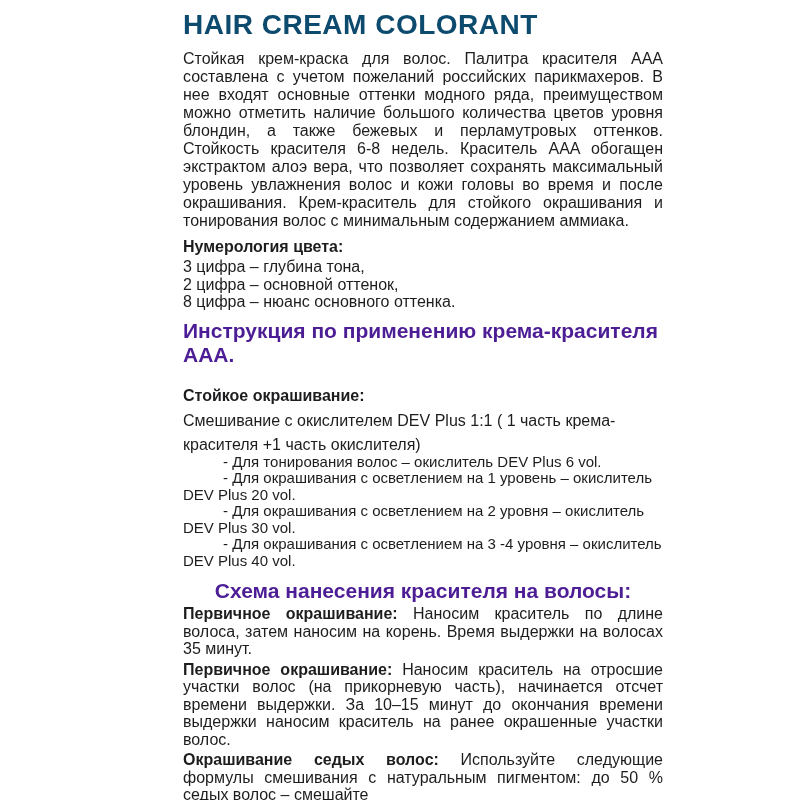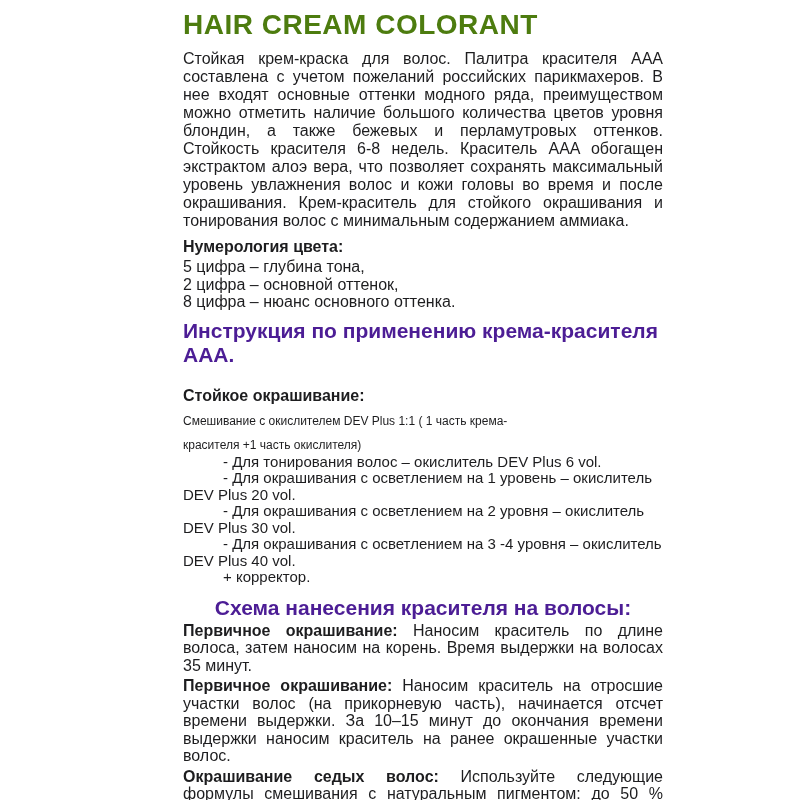--- a/index.html
+++ b/index.html
@@ -18,21 +18,21 @@
   .page {
     position: absolute;
     left: 183px;
     top: 10px;
     width: 480px;
   }
   .page-title {
     font-size: 28px;
     line-height: 30px;
     font-weight: bold;
-    color: #4d7c0f;
+    color: #0c4a6e;
     letter-spacing: 0.5px;
     margin: 0 0 10px 0;
   }
   .intro {
     font-size: 16px;
     line-height: 18px;
     text-align: justify;
     margin: 0;
   }
   .subhead {
@@ -53,21 +53,21 @@
     margin: 8px 0 0 0;
   }
   .blue-head-2 {
     margin-top: 10px;
     text-align: center;
   }
   .persist-subhead {
     margin-top: 20px;
   }
   .mix-line {
-    font-size: 12px;
+    font-size: 16px;
     line-height: 16.5px;
     margin-top: 8px;
   }
   .mix-block {
     margin-top: 3px;
   }
   .inst-item {
     font-size: 15px;
     line-height: 16.5px;
     text-indent: 40px;
@@ -89,40 +89,39 @@
 <body>
 
 <div class="page">
 
   <h1 class="page-title">HAIR CREAM COLORANT</h1>
 
   <p class="intro">Стойкая крем-краска для волос. Палитра красителя AAA составлена с учетом пожеланий российских парикмахеров. В нее входят основные оттенки модного ряда, преимуществом можно отметить наличие большого количества цветов уровня блондин, а также бежевых и перламутровых оттенков. Стойкость красителя 6-8 недель. Краситель AAA обогащен экстрактом алоэ вера, что позволяет сохранять максимальный уровень увлажнения волос и кожи головы во время и после окрашивания. Крем-краситель для стойкого окрашивания и тонирования волос с минимальным содержанием аммиака.</p>
 
   <div class="subhead">Нумерология цвета:</div>
   <div>
-    <div class="num-line">5 цифра – глубина тона,</div>
+    <div class="num-line">3 цифра – глубина тона,</div>
     <div class="num-line">2 цифра – основной оттенок,</div>
     <div class="num-line">8 цифра – нюанс основного оттенка.</div>
   </div>
 
   <h2 class="blue-head">Инструкция по применению крема-красителя AAA.</h2>
 
   <div class="subhead persist-subhead">Стойкое окрашивание:</div>
 
   <div class="mix-block">
     <div class="mix-line">Смешивание с окислителем DEV Plus 1:1 ( 1 часть крема-</div>
     <div class="mix-line">красителя +1 часть окислителя)</div>
   </div>
 
   <div>
     <div class="inst-item">- Для тонирования волос – окислитель DEV Plus 6 vol.</div>
     <div class="inst-item">- Для окрашивания с осветлением на 1 уровень – окислитель DEV Plus 20 vol.</div>
     <div class="inst-item">- Для окрашивания с осветлением на 2 уровня – окислитель DEV Plus 30 vol.</div>
     <div class="inst-item">- Для окрашивания с осветлением на 3 -4  уровня – окислитель DEV Plus 40 vol.</div>
-    <div class="inst-item">+ корректор.</div>
   </div>
 
   <h2 class="blue-head blue-head-2">Схема нанесения красителя на волосы:</h2>
 
   <div class="scheme-block">
     <p class="scheme-p"><b class="scheme-label">Первичное окрашивание:</b><span><span> Наносим краситель по длине волоса, затем наносим на корень. Время выдержки на волосах 35 минут.</span></span></p>
     <p class="scheme-p"><b class="scheme-label">Первичное окрашивание:</b><span><span> Наносим краситель на отросшие участки волос (на прикорневую часть), начинается отсчет времени выдержки. За 10–15 минут до окончания времени выдержки наносим краситель на ранее окрашенные участки волос.</span></span></p>
     <p class="scheme-p"><b class="scheme-label">Окрашивание седых волос:</b><span><span> Используйте следующие формулы смешивания с натуральным пигментом: до 50 % седых волос – смешайте </span></span></p>
   </div>
 

